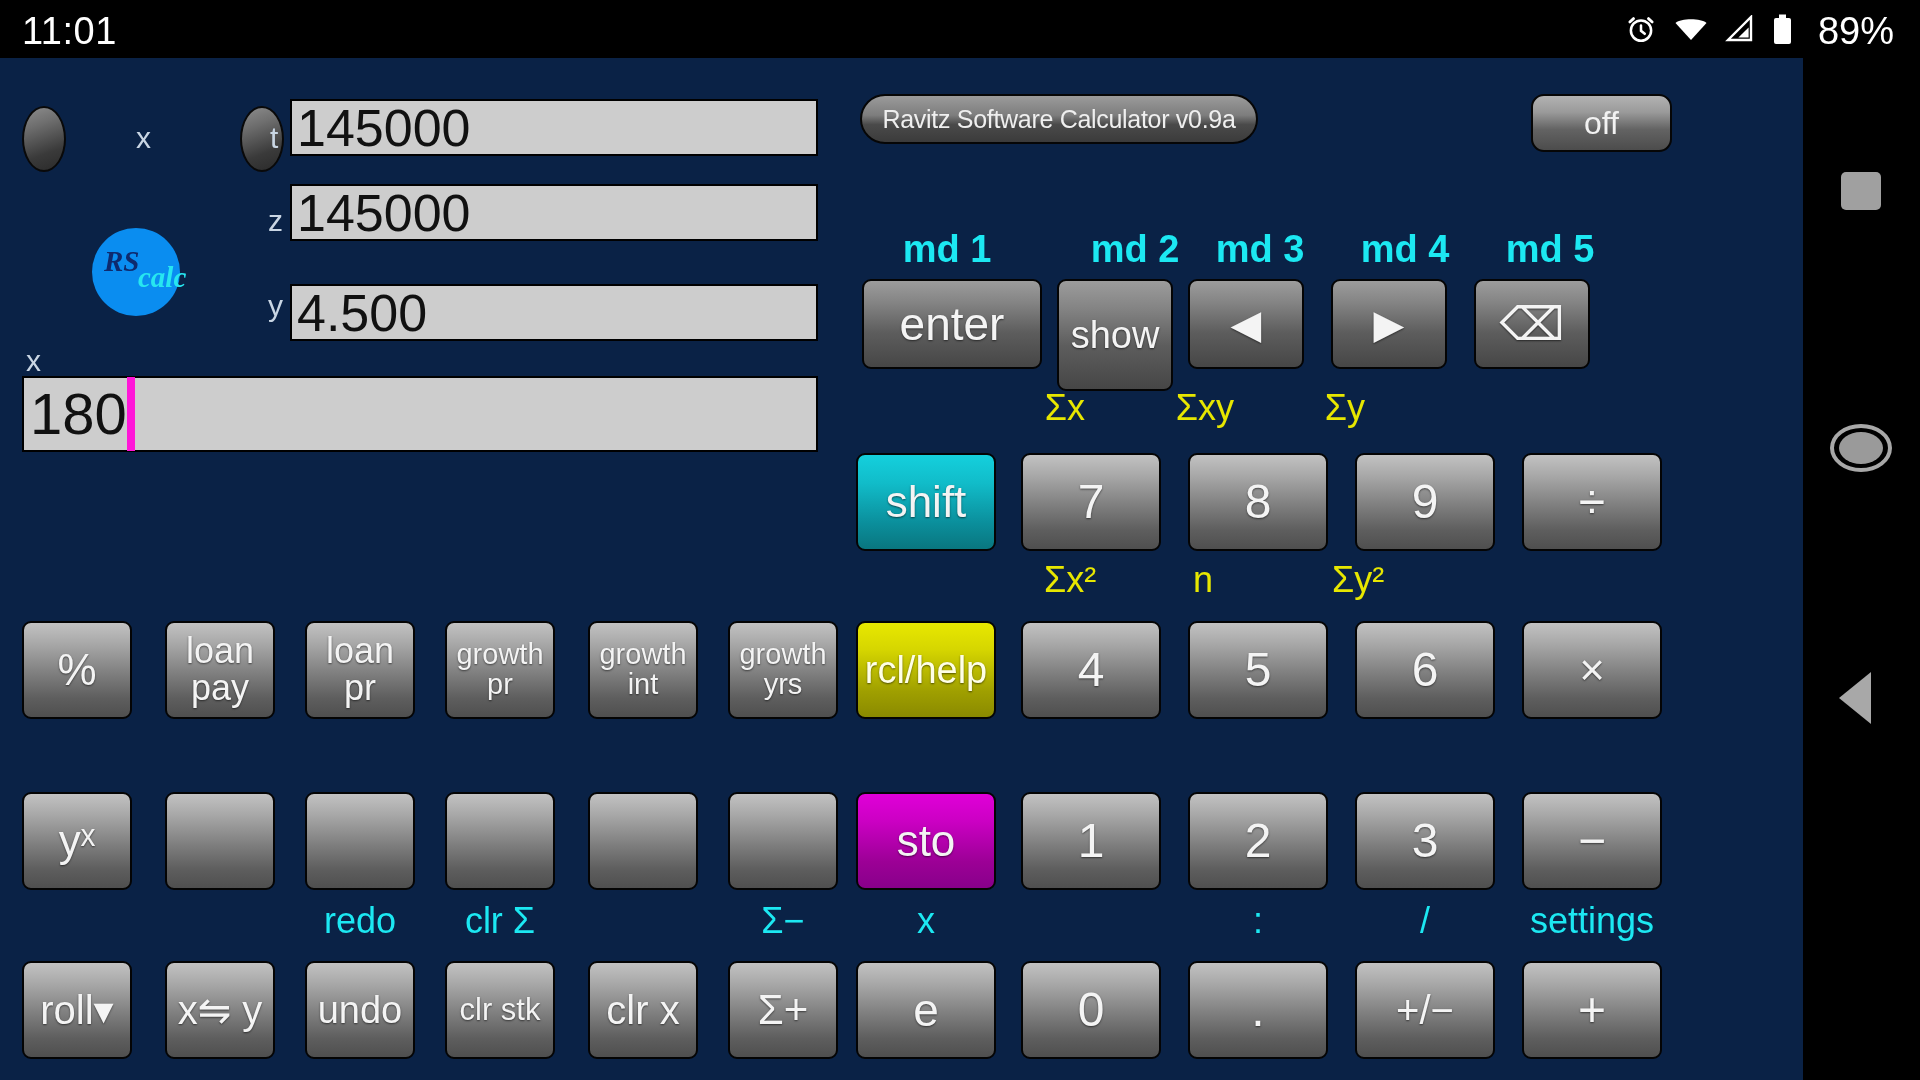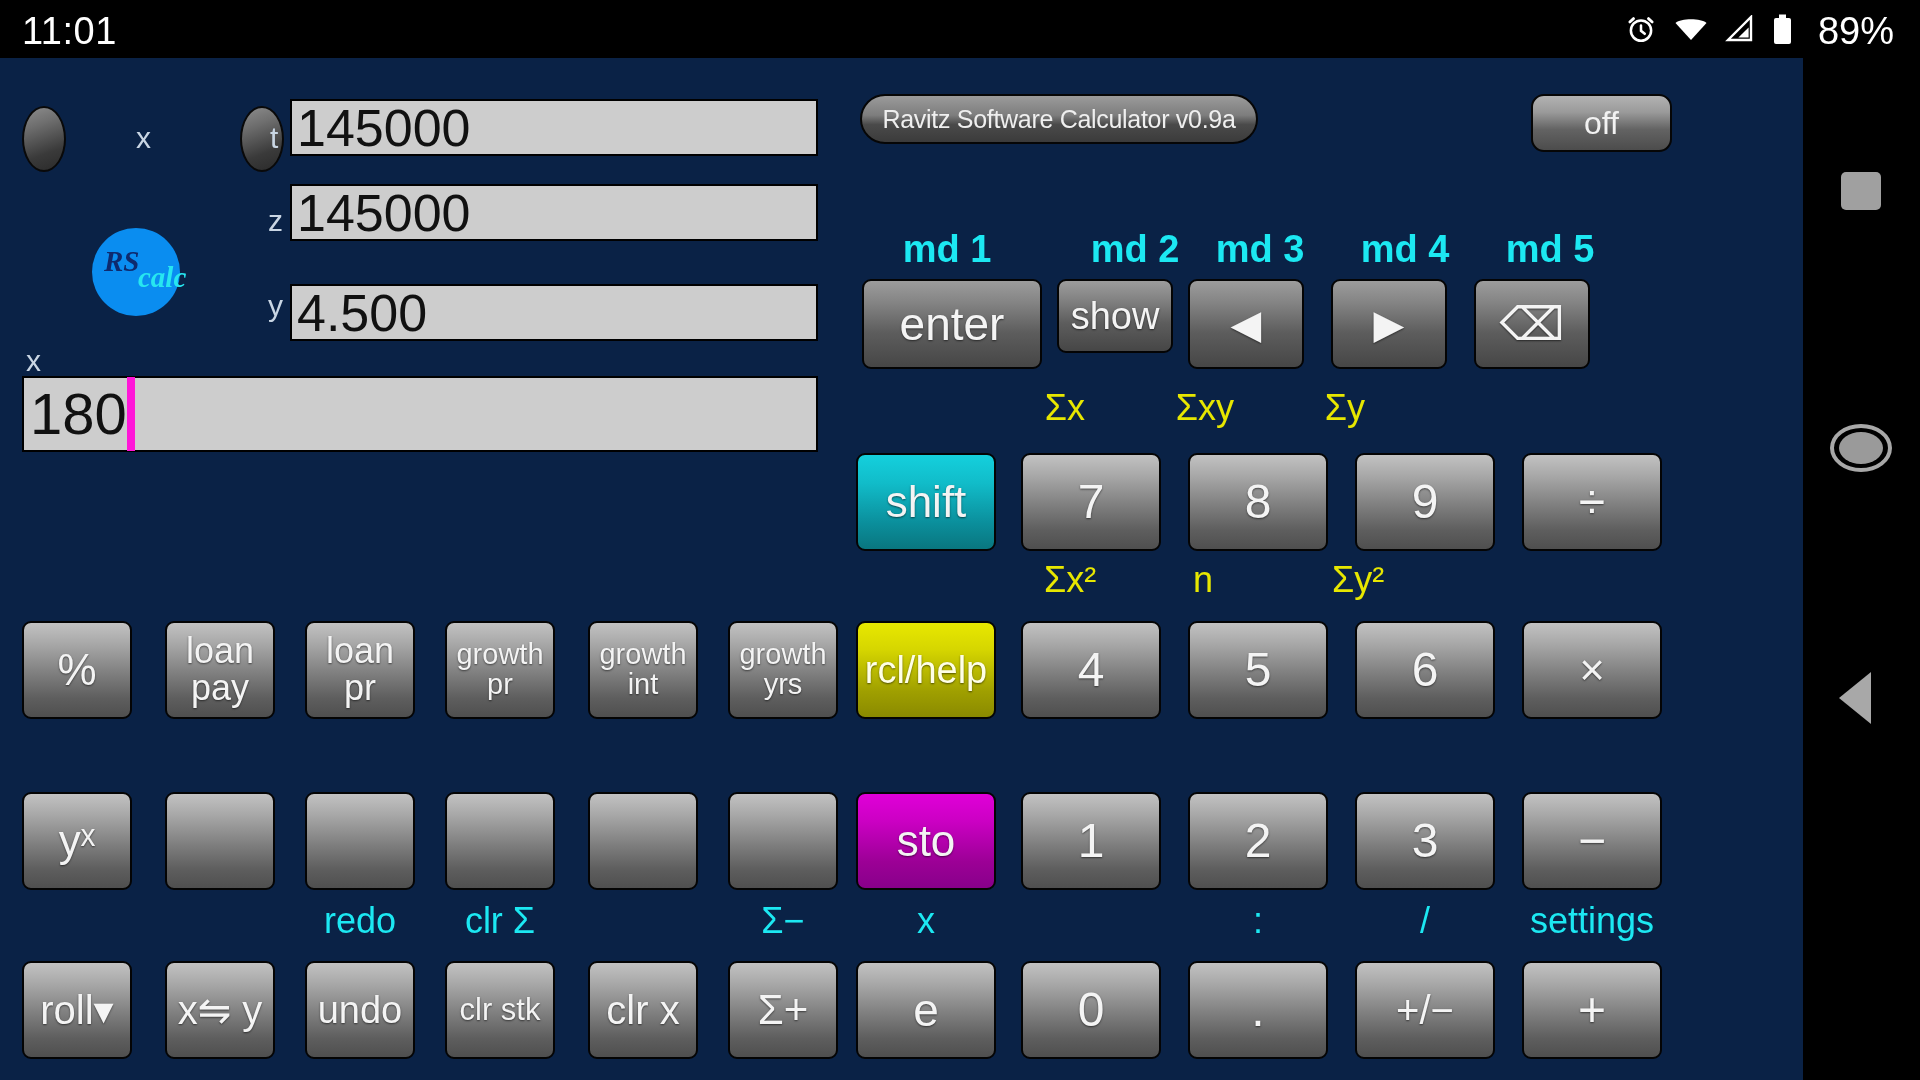--- a/index.html
+++ b/index.html
@@ -240,21 +240,21 @@
   <div id="title-btn">Ravitz Software Calculator v0.9a</div>
   <div id="off-btn">off</div>
 
   <div class="legend md" style="left:862px;  top:172px; width:170px;">md 1</div>
   <div class="legend md" style="left:1075px; top:172px; width:120px;">md 2</div>
   <div class="legend md" style="left:1200px; top:172px; width:120px;">md 3</div>
   <div class="legend md" style="left:1345px; top:172px; width:120px;">md 4</div>
   <div class="legend md" style="left:1490px; top:172px; width:120px;">md 5</div>
 
   <div class="key dark" style="left:862px;  top:221px; width:180px; height:90px; font-size:46px;">enter</div>
-  <div class="key dark" style="left:1057px; top:221px; width:116px; height:74px; font-size:38px;">show</div>
+  <div class="key dark" style="left:1057px; top:221px; width:116px; height:112px; font-size:38px;">show</div>
   <div class="key dark" style="left:1188px; top:221px; width:116px; height:90px; font-size:40px;">◀</div>
   <div class="key dark" style="left:1331px; top:221px; width:116px; height:90px; font-size:40px;">▶</div>
   <div class="key dark" style="left:1474px; top:221px; width:116px; height:90px; font-size:46px;">⌫</div>
 
   <div class="legend yl sm" style="left:1010px; top:332px; width:110px;">Σx</div>
   <div class="legend yl sm" style="left:1140px; top:332px; width:130px;">Σxy</div>
   <div class="legend yl sm" style="left:1290px; top:332px; width:110px;">Σy</div>
 
   <div class="key cyan" style="left:856px;  top:395px; width:140px; height:98px; font-size:44px;">shift</div>
   <div class="key" style="left:1021px; top:395px; width:140px; height:98px; font-size:48px;">7</div>

